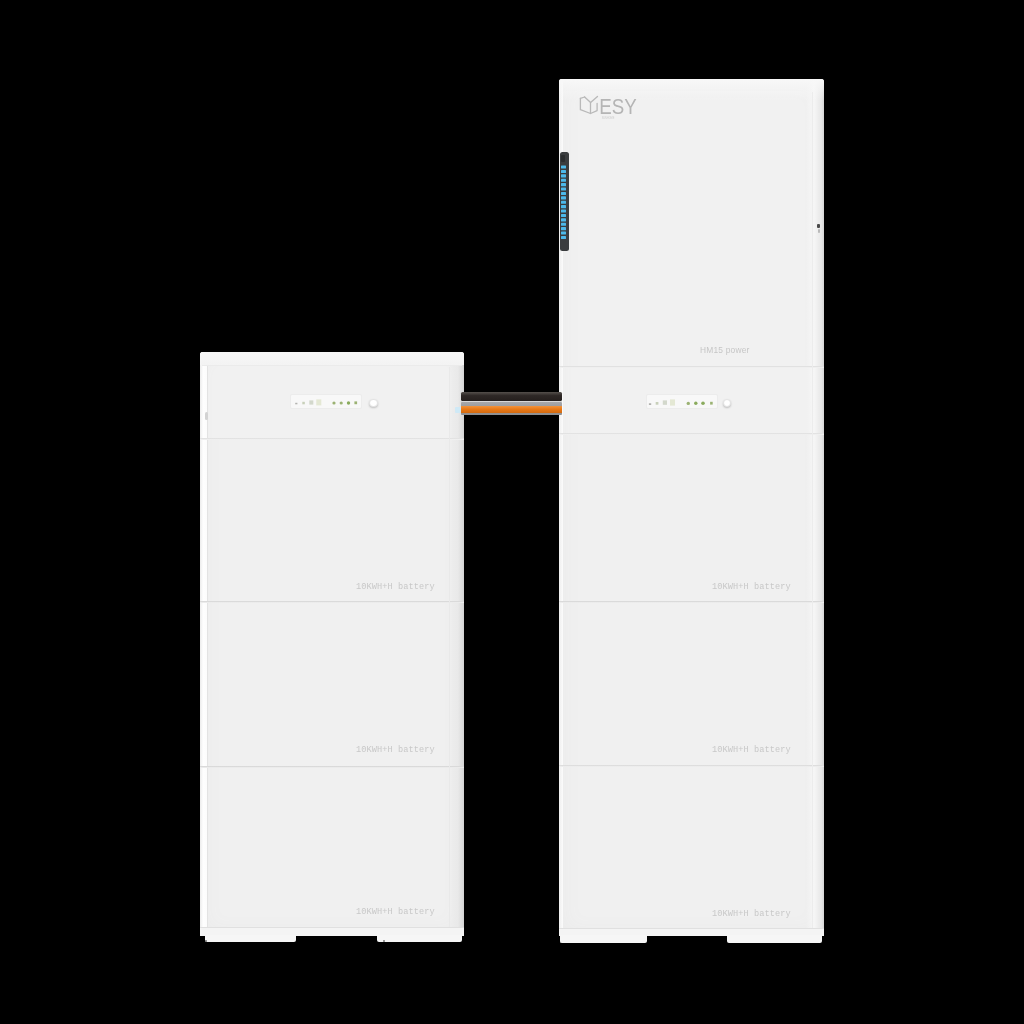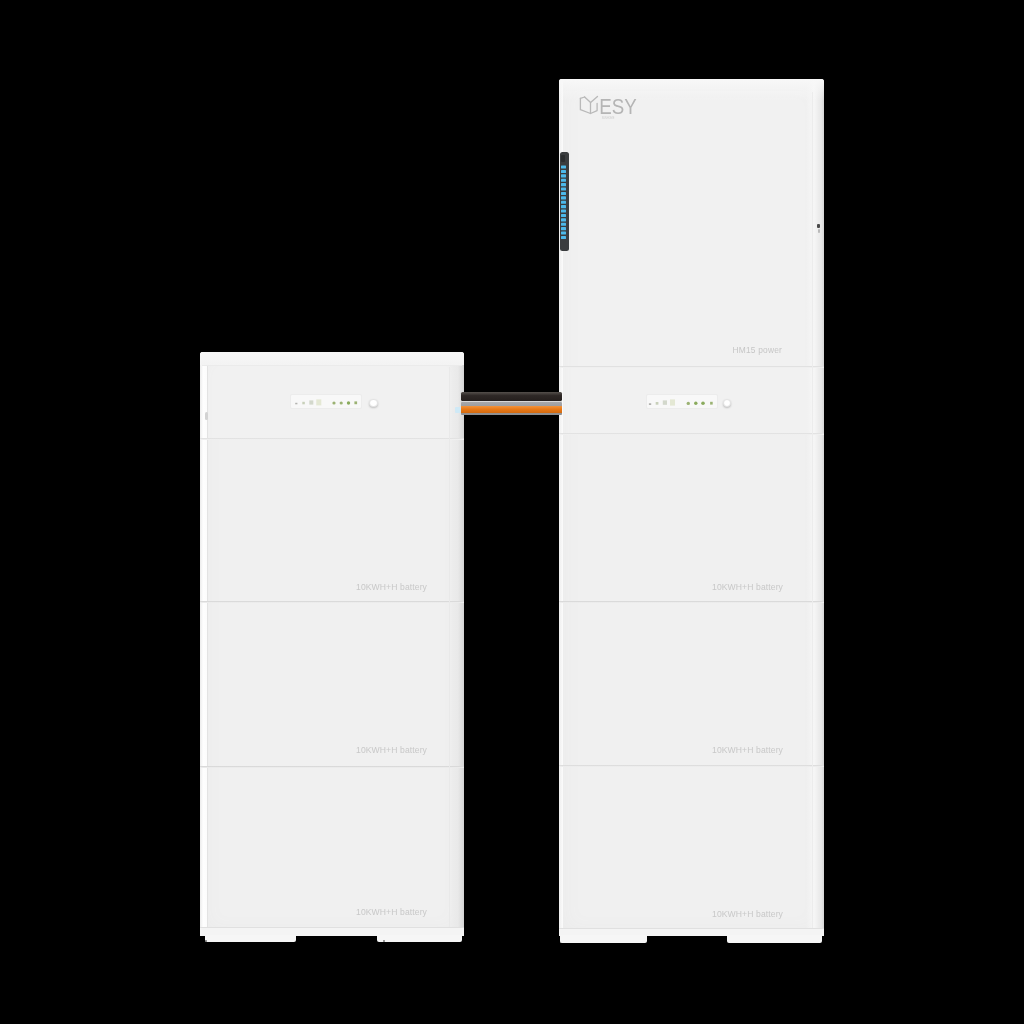--- a/index.html
+++ b/index.html
@@ -1,20 +1,20 @@
 <!DOCTYPE html>
 <html><head>
 <meta charset="utf-8">
 <style>
   html,body{margin:0;padding:0;background:#000;}
   *{box-sizing:border-box;}
   .scene{position:relative;width:1024px;height:1024px;background:#000;overflow:hidden;
          font-family:"Liberation Sans", sans-serif;}
   .abs{position:absolute;}
-  .label{position:absolute;color:#c8c8c8;font-size:8.6px;letter-spacing:0.1px;}
+  .label{position:absolute;color:#c8c8c8;font-size:8.6px;letter-spacing:0.1px;font-family:Liberation Mono, monospace;}
 </style>
 </head>
 <body>
 <div class="scene">
 
   <div class="abs" style="left:200px;top:352px;width:264px;height:584px;background:#f0f0f0;border-radius:3px 3px 2px 2px;box-shadow:inset 0 0 24px rgba(140,140,140,0.07);"></div>
 
   <div class="abs" style="left:200px;top:352px;width:8px;height:584px;background:linear-gradient(90deg,#ececec,#fefefe 40%,#fcfcfc);border-radius:3px 0 0 2px;"></div>
 
   <div class="abs" style="left:207px;top:354px;width:1px;height:580px;background:#e3e3e3;"></div>
@@ -109,21 +109,21 @@
       <rect x="0" y="44.5" width="5" height="3.1" rx="0.5"></rect>
         <rect x="0" y="48.9" width="5" height="3.1" rx="0.5"></rect>
       <rect x="0" y="53.3" width="5" height="3.1" rx="0.5"></rect>
         <rect x="0" y="57.7" width="5" height="3.1" rx="0.5"></rect>
       <rect x="0" y="62.1" width="5" height="3.1" rx="0.5"></rect>
         <rect x="0" y="66.5" width="5" height="3.1" rx="0.5"></rect>
       <rect x="0" y="70.9" width="5" height="3.1" rx="0.5"></rect>
     </g>
   </svg>
 
-  <div class="abs" style="left:700px;top:345px;width:82px;text-align:right;color:#c6c6c6;font-size:8.4px;letter-spacing:0.2px;">HM15 power</div>
+  <div class="abs" style="left:700px;top:345px;width:82px;color:#c6c6c6;font-size:8.4px;letter-spacing:0.2px;">HM15 power</div>
 
   <div class="abs" style="left:563px;top:368px;width:249px;height:65px;background:rgba(255,255,255,0.12);"></div>
 
   <div class="abs" style="left:559px;top:366px;width:265px;height:2px;background:linear-gradient(180deg,#dadada,#f6f6f6);"></div>
 
   <div class="abs" style="left:559px;top:433px;width:265px;height:2px;background:linear-gradient(180deg,#dcdcdc,#f6f6f6);"></div>
 
   <div class="abs" style="left:559px;top:601px;width:265px;height:2px;background:linear-gradient(180deg,#d1d1d1,#f4f4f4);"></div>
 
   <div class="abs" style="left:559px;top:765px;width:265px;height:2px;background:linear-gradient(180deg,#d6d6d6,#f4f4f4);"></div>

